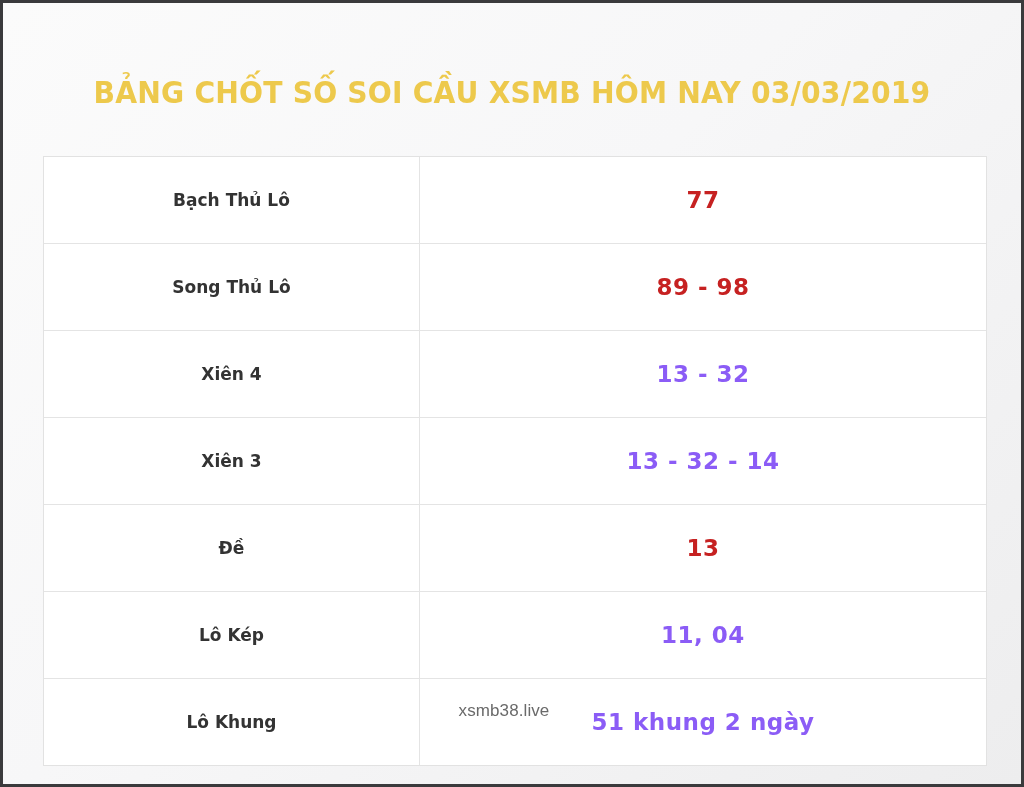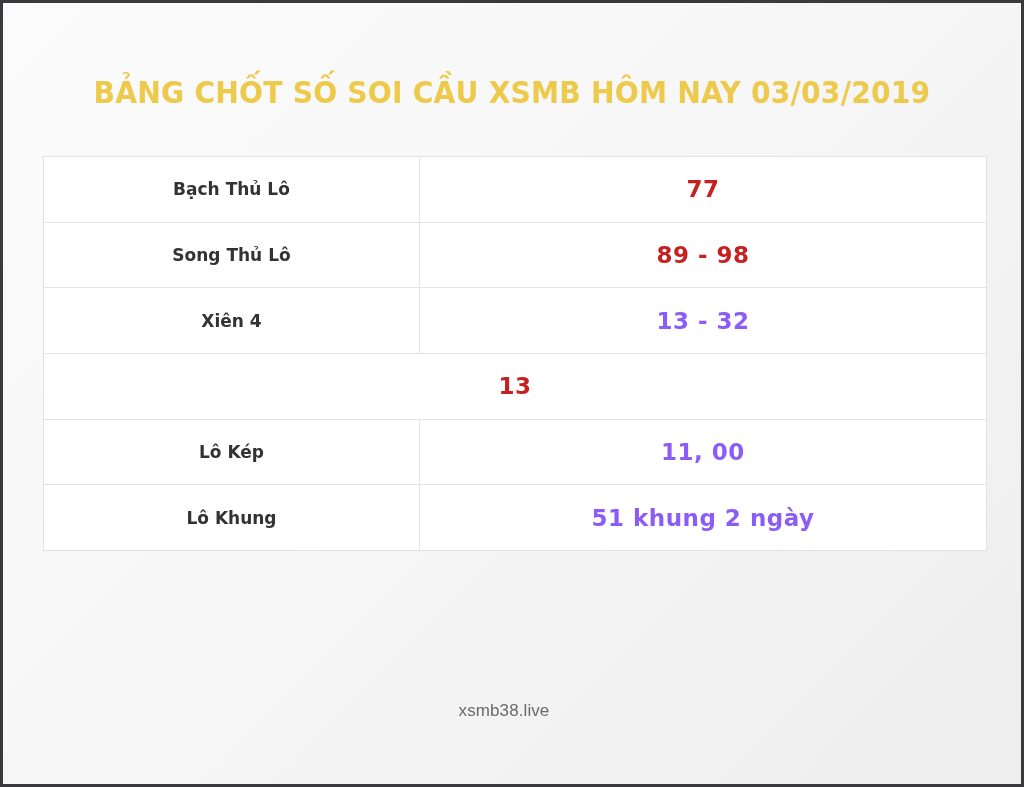--- a/index.html
+++ b/index.html
@@ -46,21 +46,21 @@
     white-space: nowrap;
     transform: scaleX(0.94);
     transform-origin: center;
   }
 
   #prediction-table {
     position: absolute;
     left: 40px;
     top: 153px;
     width: 944px;
-    height: 395px;
+    height: 610px;
     box-sizing: border-box;
     border: 1px solid #e2e2e2;
     background: #ffffff;
     display: flex;
     flex-direction: column;
   }
 
   .table-row {
     flex: 1 1 0;
     display: flex;
@@ -134,25 +134,30 @@
       </div>
       <div class="table-row">
         <div class="cell-label">Song Thủ Lô</div>
         <div class="cell-value accent">89 - 98</div>
       </div>
       <div class="table-row">
         <div class="cell-label">Xiên 4</div>
         <div class="cell-value">13 - 32</div>
       </div>
       <div class="table-row">
+        <div class="cell-label">Xiên 3</div>
+        <div class="cell-value">13 - 32 - 14</div>
+      </div>
+      <div class="table-row">
+        <div class="cell-label">Đề</div>
         <div class="cell-value accent">13</div>
       </div>
       <div class="table-row">
         <div class="cell-label">Lô Kép</div>
-        <div class="cell-value">11, 00</div>
+        <div class="cell-value">11, 04</div>
       </div>
       <div class="table-row">
         <div class="cell-label">Lô Khung</div>
         <div class="cell-value">51 khung 2 ngày</div>
       </div>
     </div>
 
   <div id="site-footer">
     <span id="footer-text">xsmb38.live</span>
   </div>

